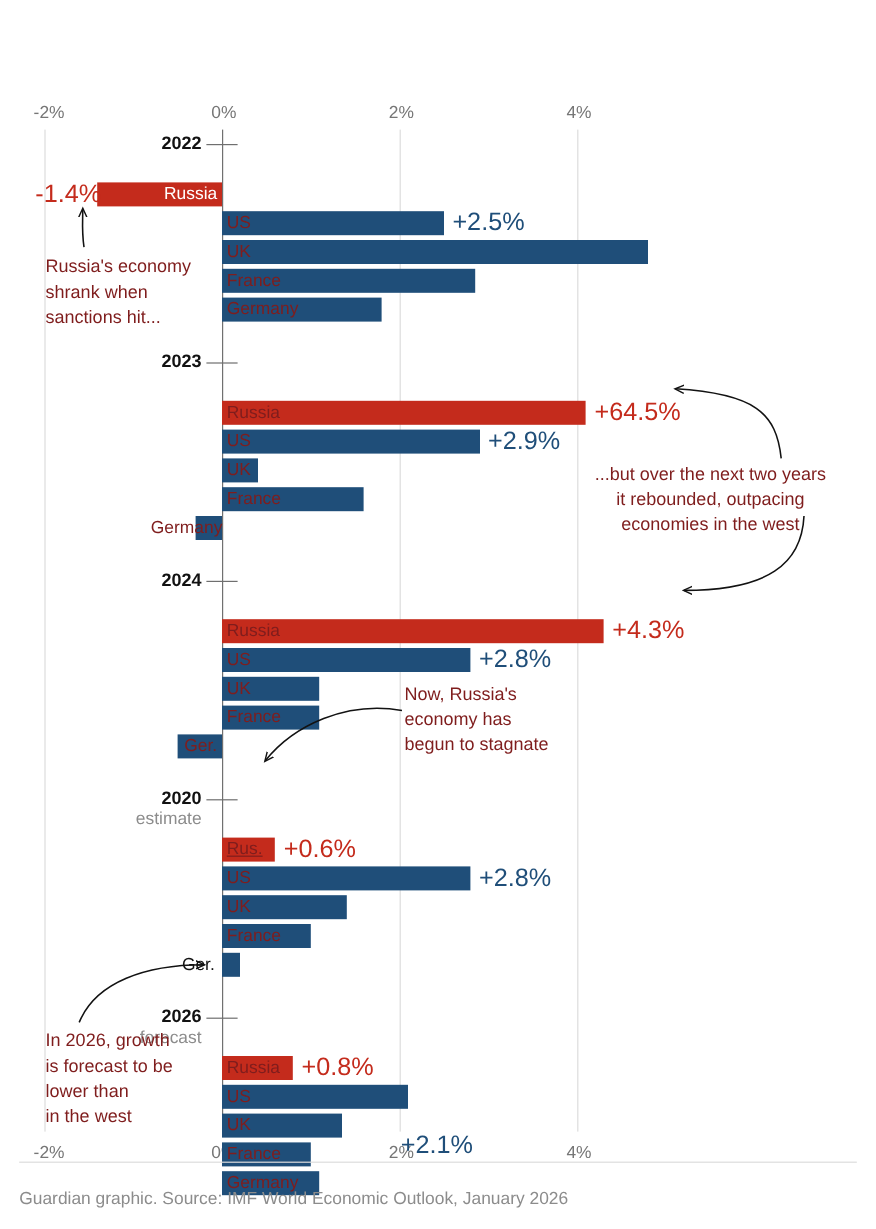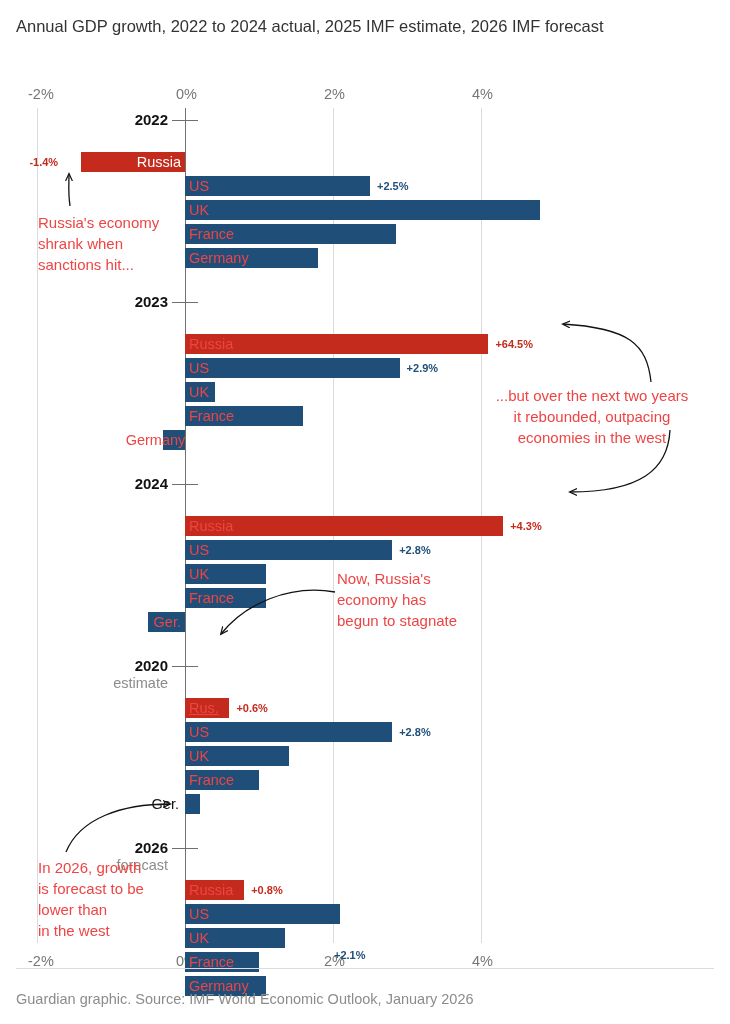--- a/index.html
+++ b/index.html
@@ -84,40 +84,40 @@
   .bar.blue { background: #1f4e79; }
   .bar.red  { background: #c42b1c; }
 
   .bar-name {
     position: absolute;
     font-size: 14.5px;
     line-height: 20px;
     white-space: nowrap;
     padding: 0 4px;
   }
-  .bar-name.inside  { color: #ef4444; }
+  .bar-name.inside  { color: #7f1d1d; }
   .bar-name.inside-right { color: #ffffff; }
   .bar-name.outside { color: #121212; }
 
   .bar-value {
     position: absolute;
-    font-size: 11px;
+    font-size: 21px;
     line-height: 20px;
-    font-weight: 700;
+    font-weight: 400;
     white-space: nowrap;
   }
   .bar-value.blue { color: #1f4e79; }
   .bar-value.red  { color: #c42b1c; }
 
   
   .annotation {
     position: absolute;
     font-size: 15px;
     line-height: 21px;
-    color: #ef4444;
+    color: #7f1d1d;
     white-space: pre-line;
   }
   .annotation.right { text-align: center; }
 
   svg.anno-arrow {
     position: absolute;
     overflow: visible;
     pointer-events: none;
   }
 
@@ -133,21 +133,20 @@
     left: 16px; top: 991px;
     font-size: 14.5px;
     color: #8c8c8c;
     white-space: nowrap;
   }
 </style>
 </head>
 <body>
 
 <div id="header">
-  <p id="chart-subtitle">Annual GDP growth, 2022 to 2024 actual, 2025 IMF estimate, 2026 IMF forecast</p>
 </div>
 
 <div id="plot">
     <div class="gridline" style="left: 37px; height: 835px;"></div>
     <div class="tick-label" style="left: 28px; top: -2px;">-2%</div>
     <div class="tick-label" style="left: 28px; top: 865px;">-2%</div>
     <div class="gridline zero" style="left: 185px; height: 835px;"></div>
     <div class="tick-label" style="left: 176px; top: -2px;">0%</div>
     <div class="tick-label" style="left: 176px; top: 865px;">0%</div>
     <div class="gridline" style="left: 333px; height: 835px;"></div>

